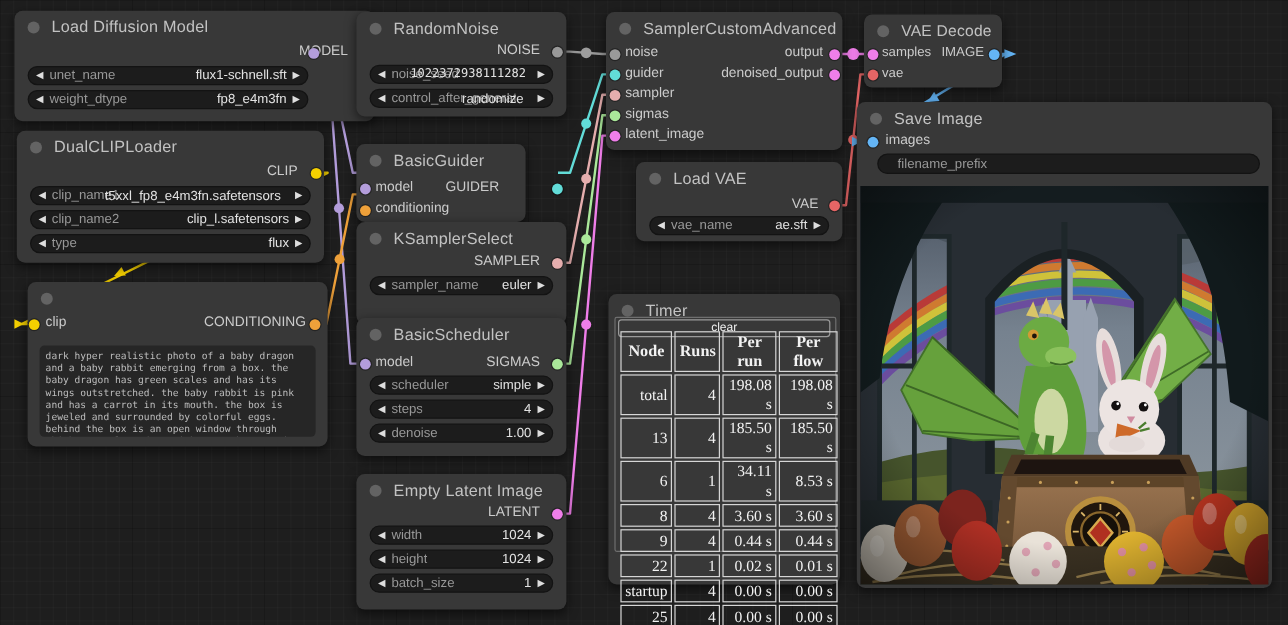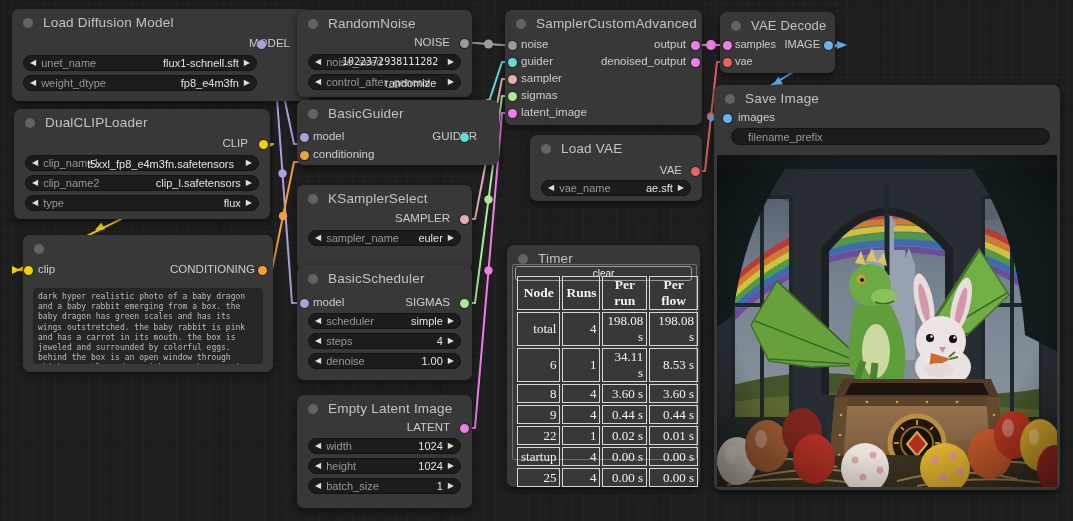--- a/index.html
+++ b/index.html
@@ -168,21 +168,21 @@
     <span class="warr" style="margin-left:auto">▶</span>
   </div>
   <div class="widget" style="left:11px;top:64px;width:153px">
     <span class="warr">◀</span>
     <span class="wlabel" style="max-width:104px">control_after_generate</span>
     <span class="wvalue abs randval">randomize</span>
     <span class="warr" style="margin-left:auto">▶</span>
   </div>
 </div>
 
-<div class="node" style="left:297px;top:100px;width:202px;height:65px">
+<div class="node" style="left:297px;top:120px;width:141px;height:65px">
   <span class="ndot"></span>
   <span class="ntitle">BasicGuider</span>
   <span class="pdot" style="left:3px;top:33px;background:#b39ddb"></span>
   <span class="plabel" style="left:16px;top:30px">model</span>
   <span class="plabel" style="right:22px;top:30px">GUIDER</span>
   <span class="pdot" style="left:163px;top:33px;background:#62dcd8"></span>
   <span class="pdot" style="left:3px;top:51px;background:#efa13a"></span>
   <span class="plabel" style="left:16px;top:48px">conditioning</span>
 </div>
 
@@ -302,20 +302,26 @@
         <th>Per run</th>
         <th>Per flow</th>
       </tr>
     </thead>
     <tbody>
       <tr>
           <td>total</td>
           <td>4</td>
           <td>198.08 s</td>
           <td>198.08 s</td>
+        </tr>
+      <tr>
+          <td>13</td>
+          <td>4</td>
+          <td>185.50 s</td>
+          <td>185.50 s</td>
         </tr>
       <tr>
           <td>6</td>
           <td>1</td>
           <td>34.11 s</td>
           <td>8.53 s</td>
         </tr>
       <tr>
           <td>8</td>
           <td>4</td>

